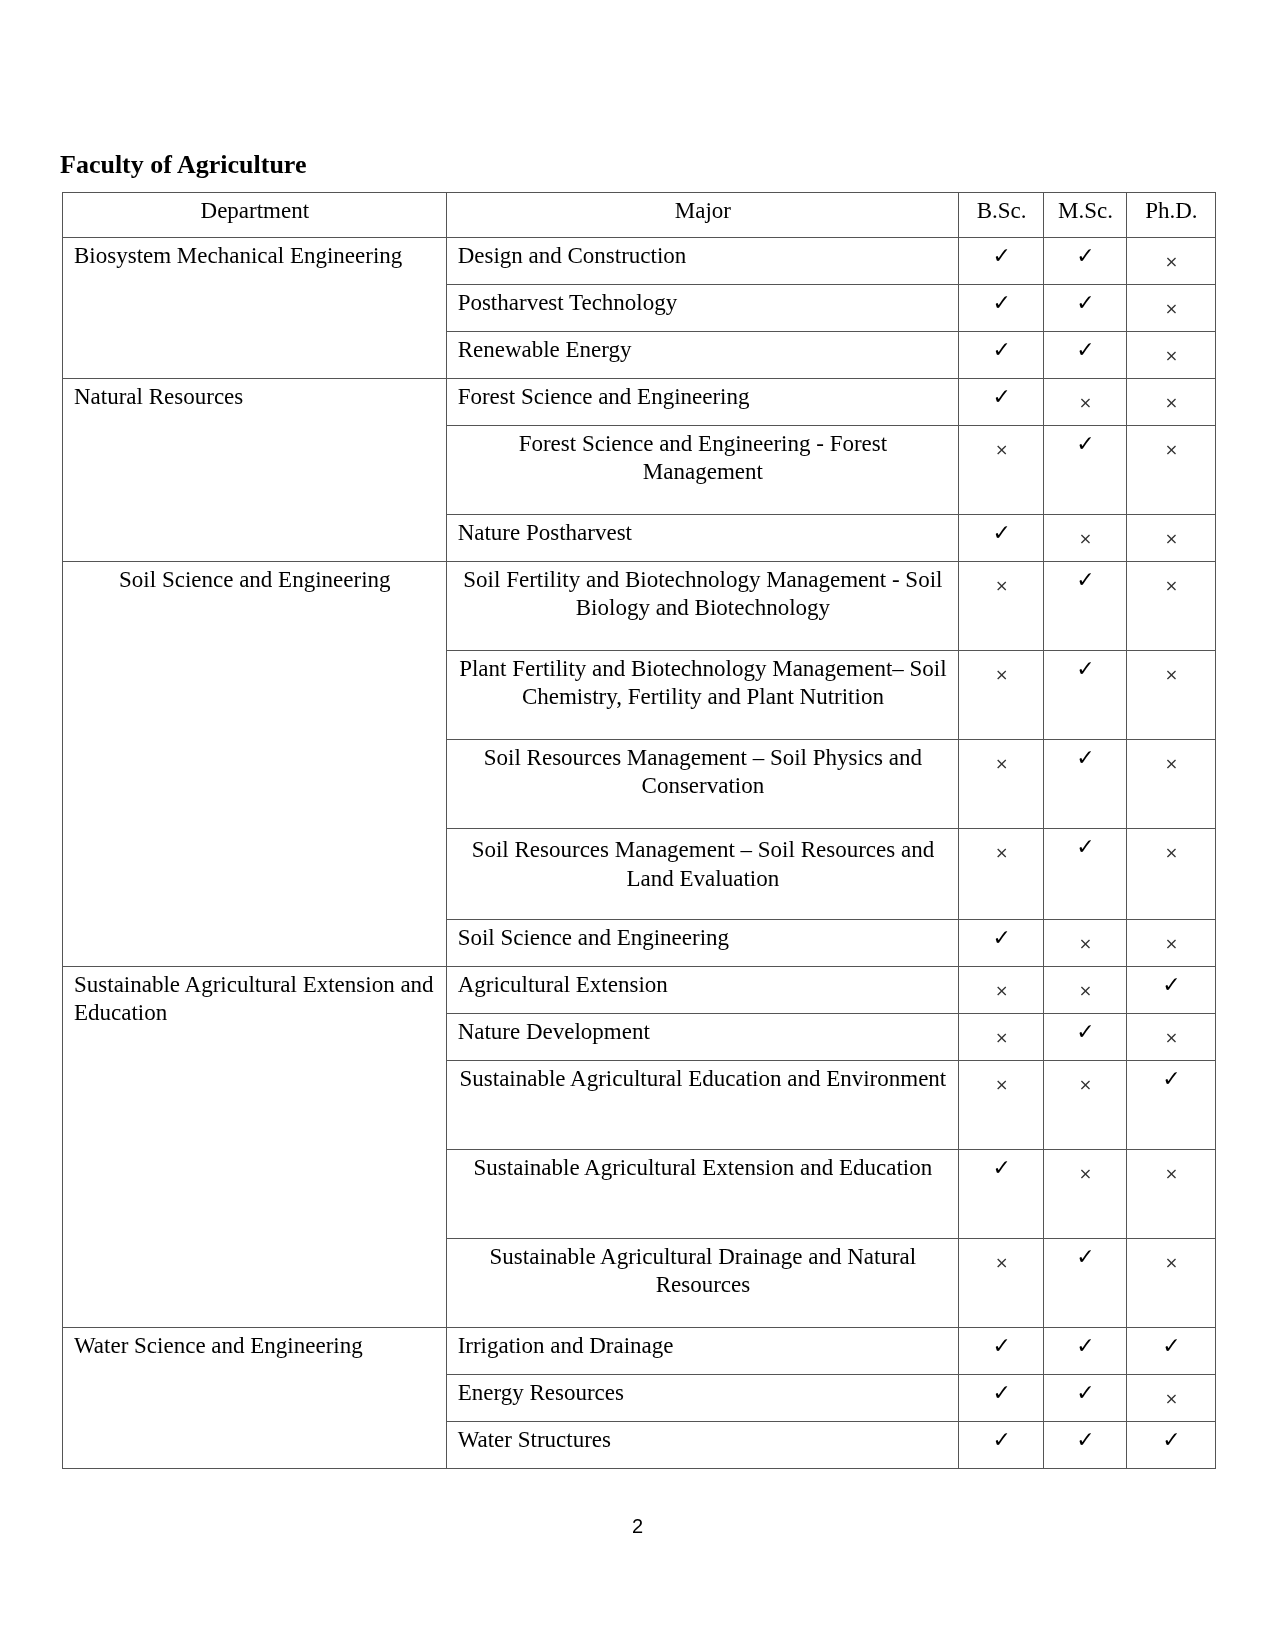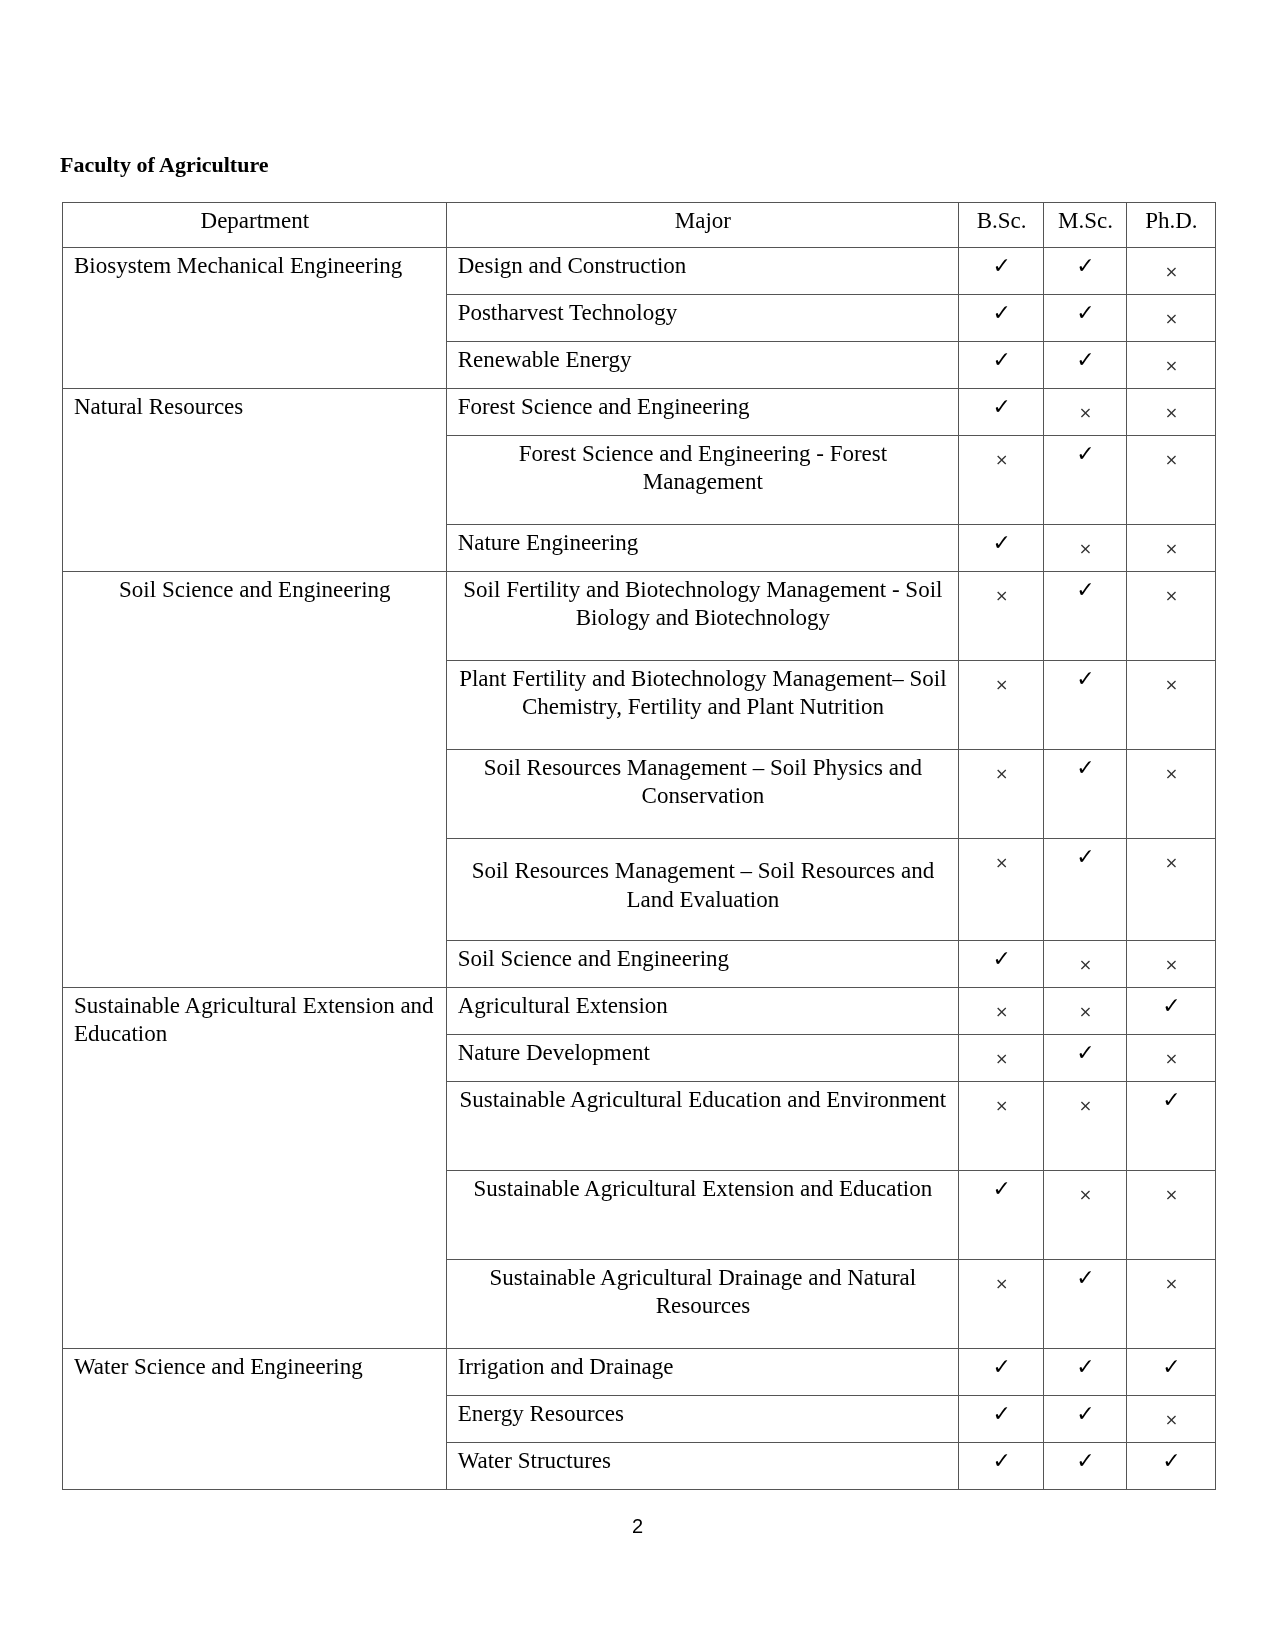--- a/index.html
+++ b/index.html
@@ -2,37 +2,37 @@
 <html><head>
 <meta charset="utf-8">
 <style>
   html, body { margin: 0; padding: 0; background: #ffffff; }
   body {
     width: 1275px; height: 1650px; position: relative; overflow: hidden;
     font-family: "Liberation Serif", serif; color: #000;
   }
   .title {
     position: absolute; left: 60px; top: 150px;
-    font-size: 22px; font-weight: bold; line-height: 30px;
+    font-size: 26px; font-weight: bold; line-height: 30px;
   }
   table.prog {
-    position: absolute; left: 62px; top: 202px;
+    position: absolute; left: 62px; top: 192px;
     border-collapse: collapse; table-layout: fixed;
     width: 1154px;
     font-size: 23px;
   }
   table.prog th, table.prog td {
     border: 1.5px solid #555;
     vertical-align: top;
     padding: 4px 10px 6px 11px;
     line-height: 28px;
   }
   table.prog th { font-weight: normal; text-align: center; height: 34px; }
   td.major { line-height: 41px; padding-top: 0; }
-  td.major.tight { line-height: 29px; padding-top: 17px; }
+  td.major.tight { line-height: 29px; padding-top: 6px; }
   td.dept { line-height: 28px; }
   td.mark { text-align: center; padding: 2px 0 0 0; }
   .chk { font-family: "DejaVu Sans", sans-serif; font-size: 22px; font-weight: bold; }
   .crs { font-family: "DejaVu Sans", sans-serif; font-size: 16px; color: #333; display: inline-block; margin-top: 6px; }
   tr.r1 td { height: 36px; }
   tr.r2 td { height: 78px; text-align: center; }
   .pagenum {
     position: absolute; left: 0; width: 1275px; top: 1515px;
     text-align: center; font-family: "Liberation Sans", sans-serif; font-size: 20px;
   }
@@ -88,21 +88,21 @@
       <td class="mark"><span class="crs">×</span></td>
       <td class="mark"><span class="crs">×</span></td>
     </tr>
     <tr class="r2">
       <td class="major">Forest Science and Engineering - Forest Management</td>
       <td class="mark"><span class="crs">×</span></td>
       <td class="mark"><span class="chk">✓</span></td>
       <td class="mark"><span class="crs">×</span></td>
     </tr>
     <tr class="r1">
-      <td class="major">Nature Engineering</td>
+      <td class="major">Nature Postharvest</td>
       <td class="mark"><span class="chk">✓</span></td>
       <td class="mark"><span class="crs">×</span></td>
       <td class="mark"><span class="crs">×</span></td>
     </tr>
 
     <tr class="r2">
       <td class="dept" rowspan="5">Soil Science and Engineering</td>
       <td class="major">Soil Fertility and Biotechnology Management - Soil Biology and Biotechnology</td>
       <td class="mark"><span class="crs">×</span></td>
       <td class="mark"><span class="chk">✓</span></td>

